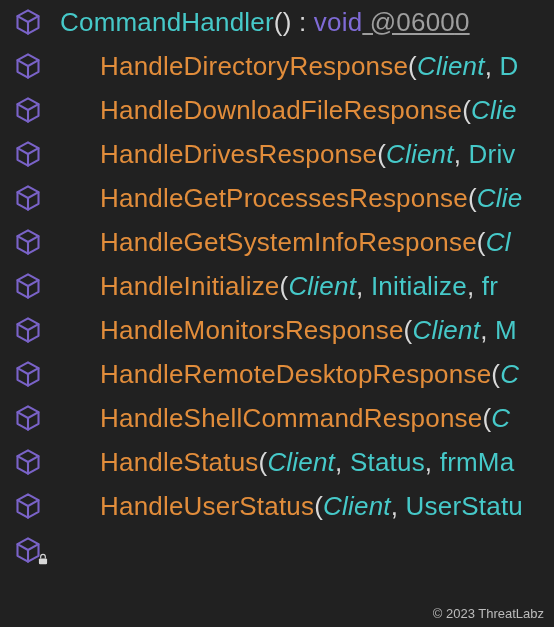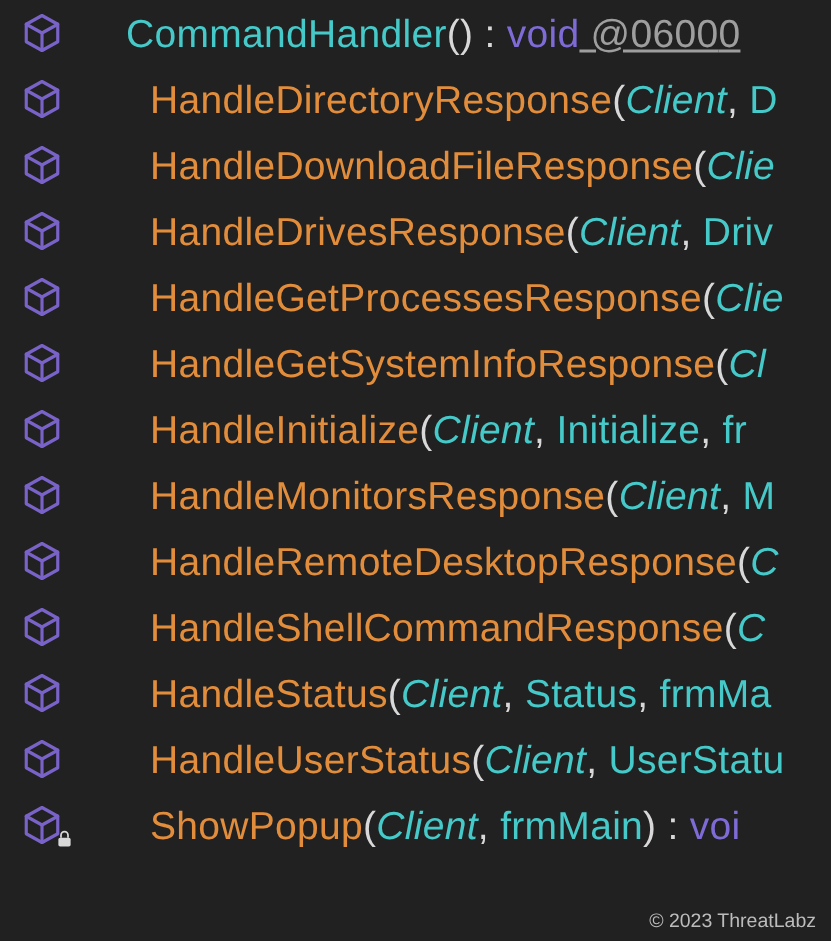--- a/index.html
+++ b/index.html
@@ -45,21 +45,21 @@
   .lock-icon svg {
     width: 14px;
     height: 14px;
     display: block;
   }
   .txt {
     margin-left: 12px;
     font-weight: 400;
     letter-spacing: 0.2px;
   }
-  .c-ctor   { color: #46c9c9; margin-left: 24px; }
+  .c-ctor   { color: #46c9c9; }
   .c-method { color: #e28d3b; margin-left: 40px; }
   .c-param  { color: #46c9c9; font-style: italic; }
   .c-param2 { color: #46c9c9; }
   .c-type   { color: #7f6bd6; }
   .c-punct  { color: #d8d8d8; }
   .c-dim    { color: #9e9e9e; text-decoration: underline; }
   .watermark {
     position: absolute;
     bottom: 6px;
     right: 10px;
@@ -226,17 +226,16 @@
     <path d="M12 12 L12 22"></path>
   </svg>
         </span>
         <span class="lock-icon">
           <svg viewBox="0 0 24 24" fill="#d8d8d8">
     <rect x="5" y="11" width="14" height="10" rx="2"></rect>
     <path d="M8 11 V8 a4 4 0 0 1 8 0 V11" fill="none" stroke="#d8d8d8" stroke-width="2"></path>
   </svg>
         </span>
       </div>
-      <div class="txt"><span class="c-method">ShowPopup</span><span class="c-punct">(</span><span class="c-param">Client</span><span class="c-punct">, </span><span class="c-param2">frmMain</span><span class="c-punct">)</span><span class="c-punct"> : </span><span class="c-type">voi</span></div>
     </div>
   </div>
 
 <div class="watermark">© 2023 ThreatLabz</div>
 
 </body></html>

